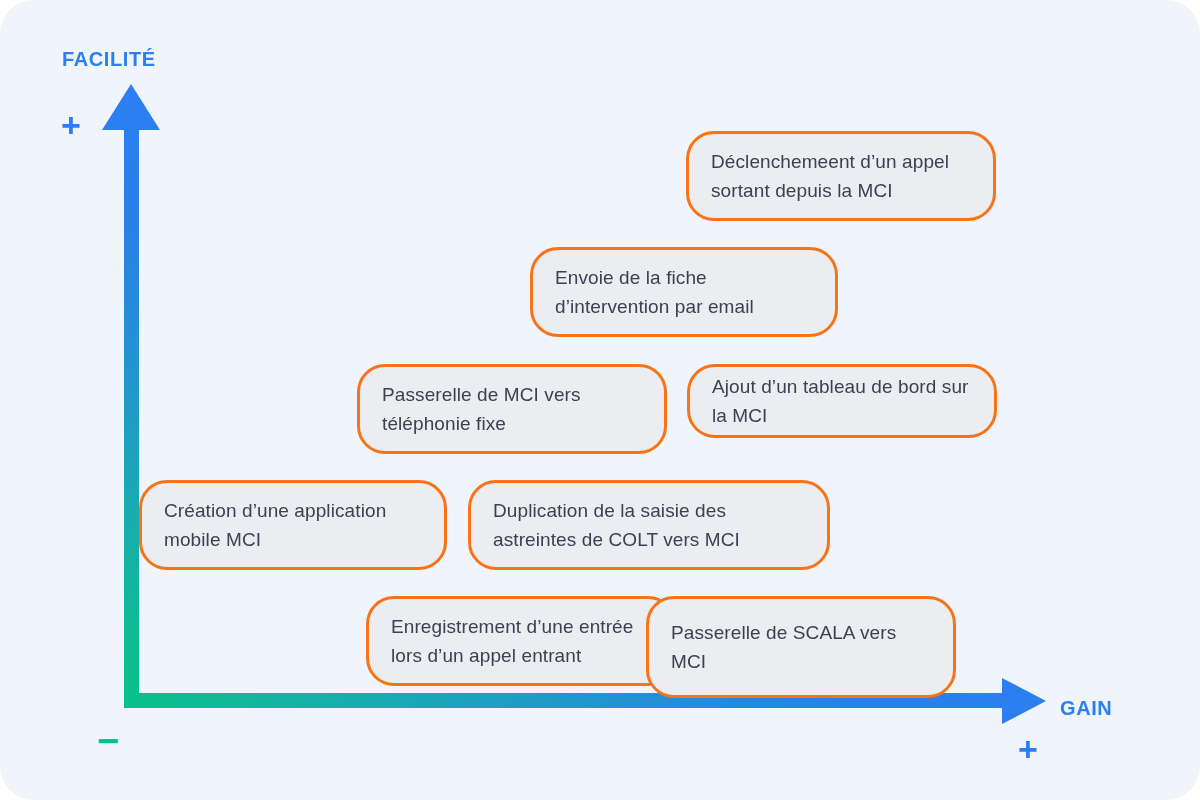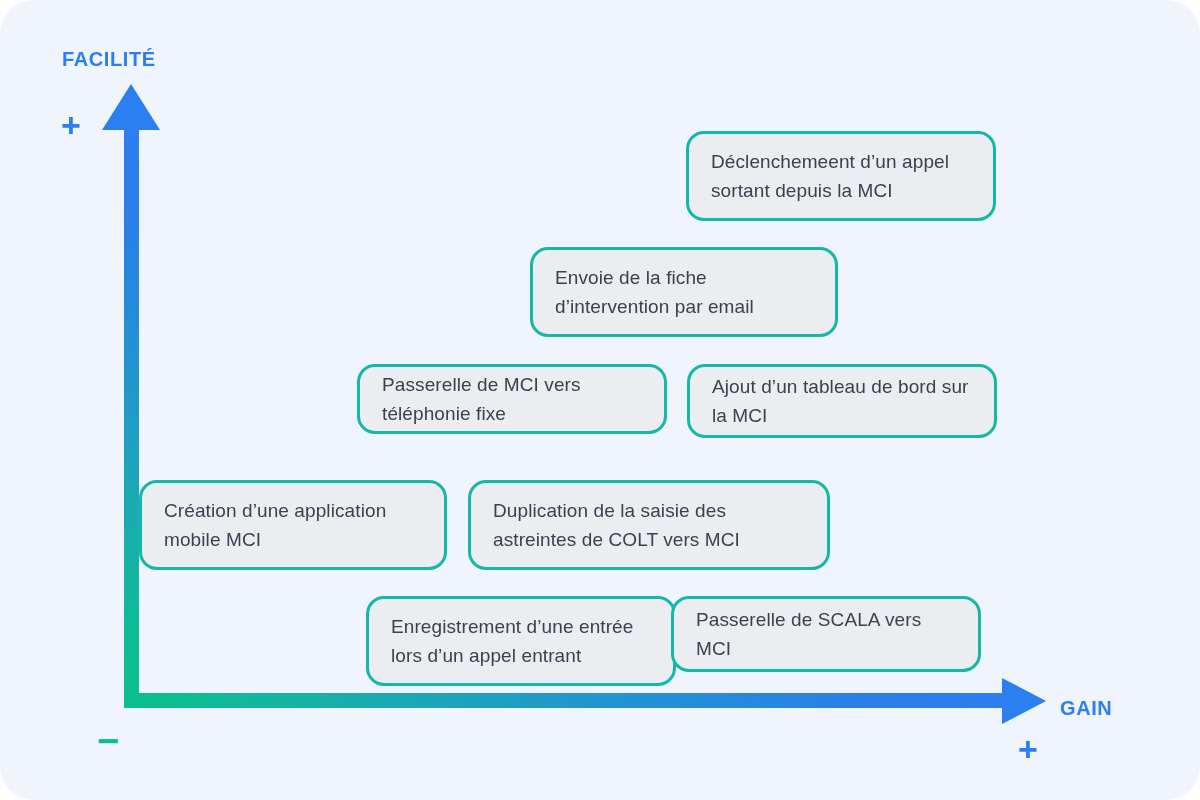--- a/index.html
+++ b/index.html
@@ -80,22 +80,22 @@
   }
   .sign.plus-top    { left: 61px;  top: 108px; color: #2b7ff0; }
   .sign.plus-right  { left: 1018px; top: 732px; color: #2b7ff0; }
   .sign.minus-left  { left: 97px;  top: 722px; color: #09c08c; font-size: 38px; }
 
   
   .item-box {
     position: absolute;
     box-sizing: border-box;
     background: #ebedf1;
-    border: 3px solid #14b8a6;
-    border-radius: 18px;
+    border: 3px solid #f97316;
+    border-radius: 28px;
     display: flex;
     align-items: center;
     padding: 0 22px;
   }
   .item-label {
     color: #3a4250;
     font-size: 19px;
     line-height: 1.55;
     letter-spacing: 0.1px;
   }
@@ -118,33 +118,33 @@
   <div class="sign minus-left">−</div>
   <div class="sign plus-right">+</div>
 
   <div id="items-layer">
       <div class="item-box" style="left: 686px; top: 131px; width: 310px; height: 90px;">
         <span class="item-label">Déclenchemeent d’un appel sortant depuis la MCI</span>
       </div>
       <div class="item-box" style="left: 530px; top: 247px; width: 308px; height: 90px;">
         <span class="item-label">Envoie de la fiche d’intervention par email</span>
       </div>
-      <div class="item-box" style="left: 357px; top: 364px; width: 310px; height: 70px;">
+      <div class="item-box" style="left: 357px; top: 364px; width: 310px; height: 90px;">
         <span class="item-label">Passerelle de MCI vers téléphonie fixe</span>
       </div>
       <div class="item-box" style="left: 687px; top: 364px; width: 310px; height: 74px;">
         <span class="item-label">Ajout d’un tableau de bord sur la MCI</span>
       </div>
       <div class="item-box" style="left: 139px; top: 480px; width: 308px; height: 90px; justify-content: flex-end;">
         <span class="item-label">Création d’une application mobile MCI</span>
       </div>
       <div class="item-box" style="left: 468px; top: 480px; width: 362px; height: 90px;">
         <span class="item-label">Duplication de la saisie des astreintes de COLT vers MCI</span>
       </div>
       <div class="item-box" style="left: 366px; top: 596px; width: 310px; height: 90px;">
         <span class="item-label">Enregistrement d’une entrée lors d’un appel entrant</span>
       </div>
-      <div class="item-box" style="left: 671px; top: 596px; width: 310px; height: 76px;">
+      <div class="item-box" style="left: 646px; top: 596px; width: 310px; height: 102px;">
         <span class="item-label">Passerelle de SCALA vers MCI</span>
       </div>
     </div>
 
 </div>
 
 </body></html>

